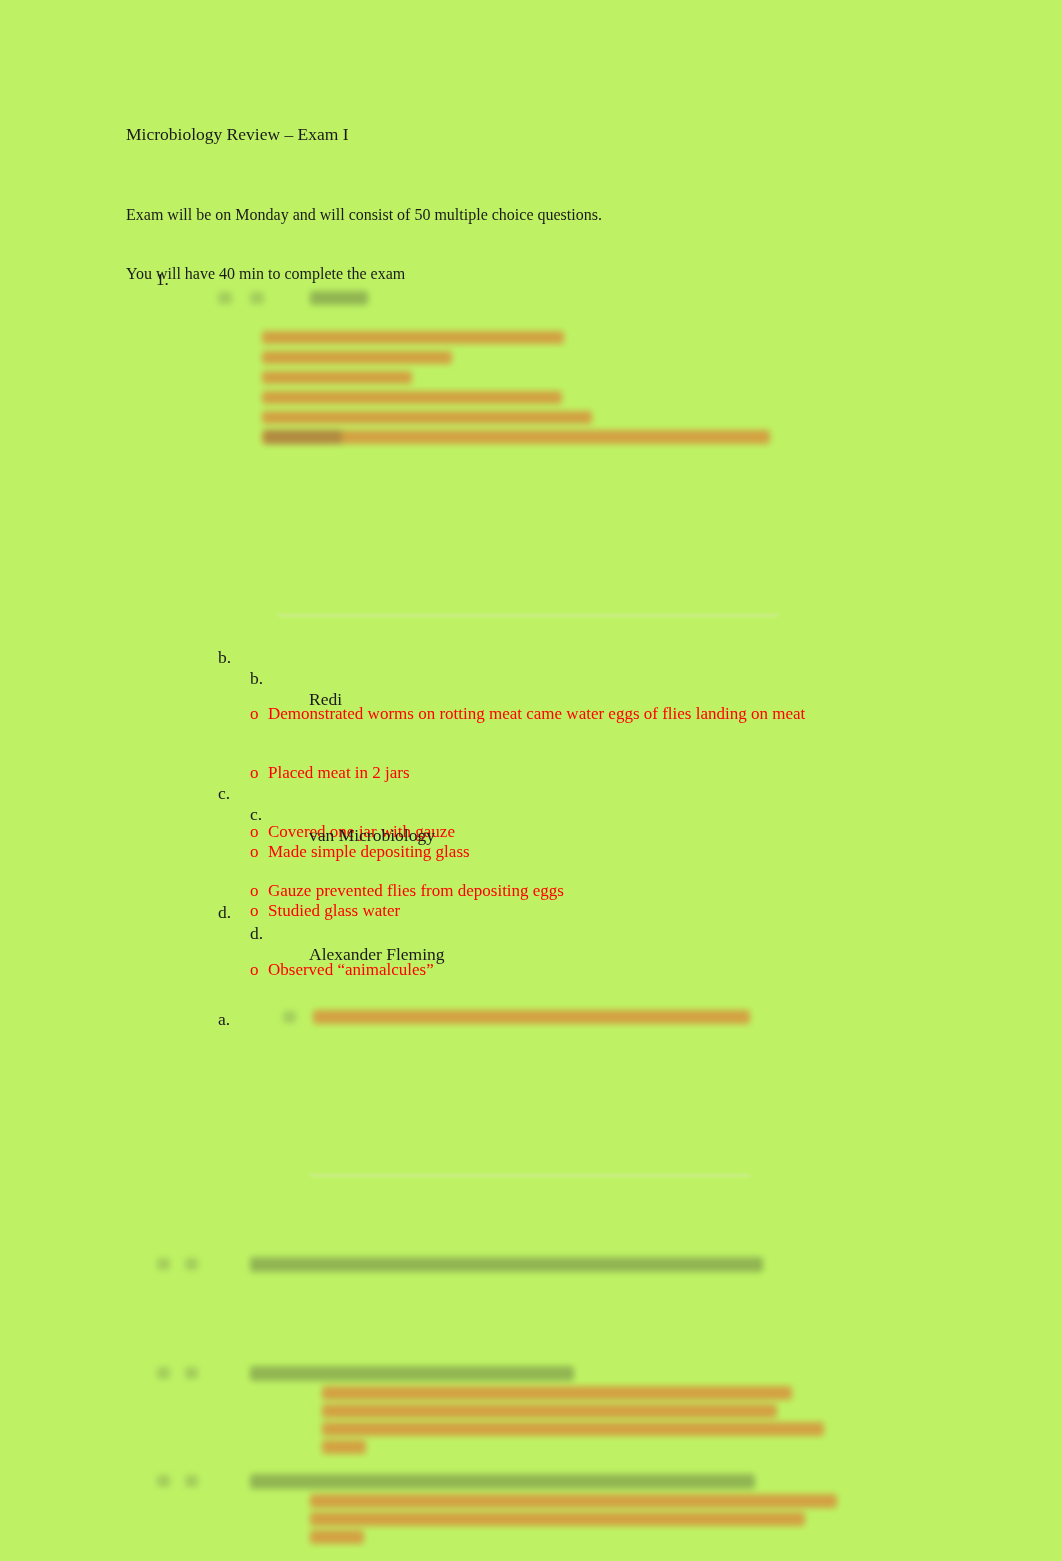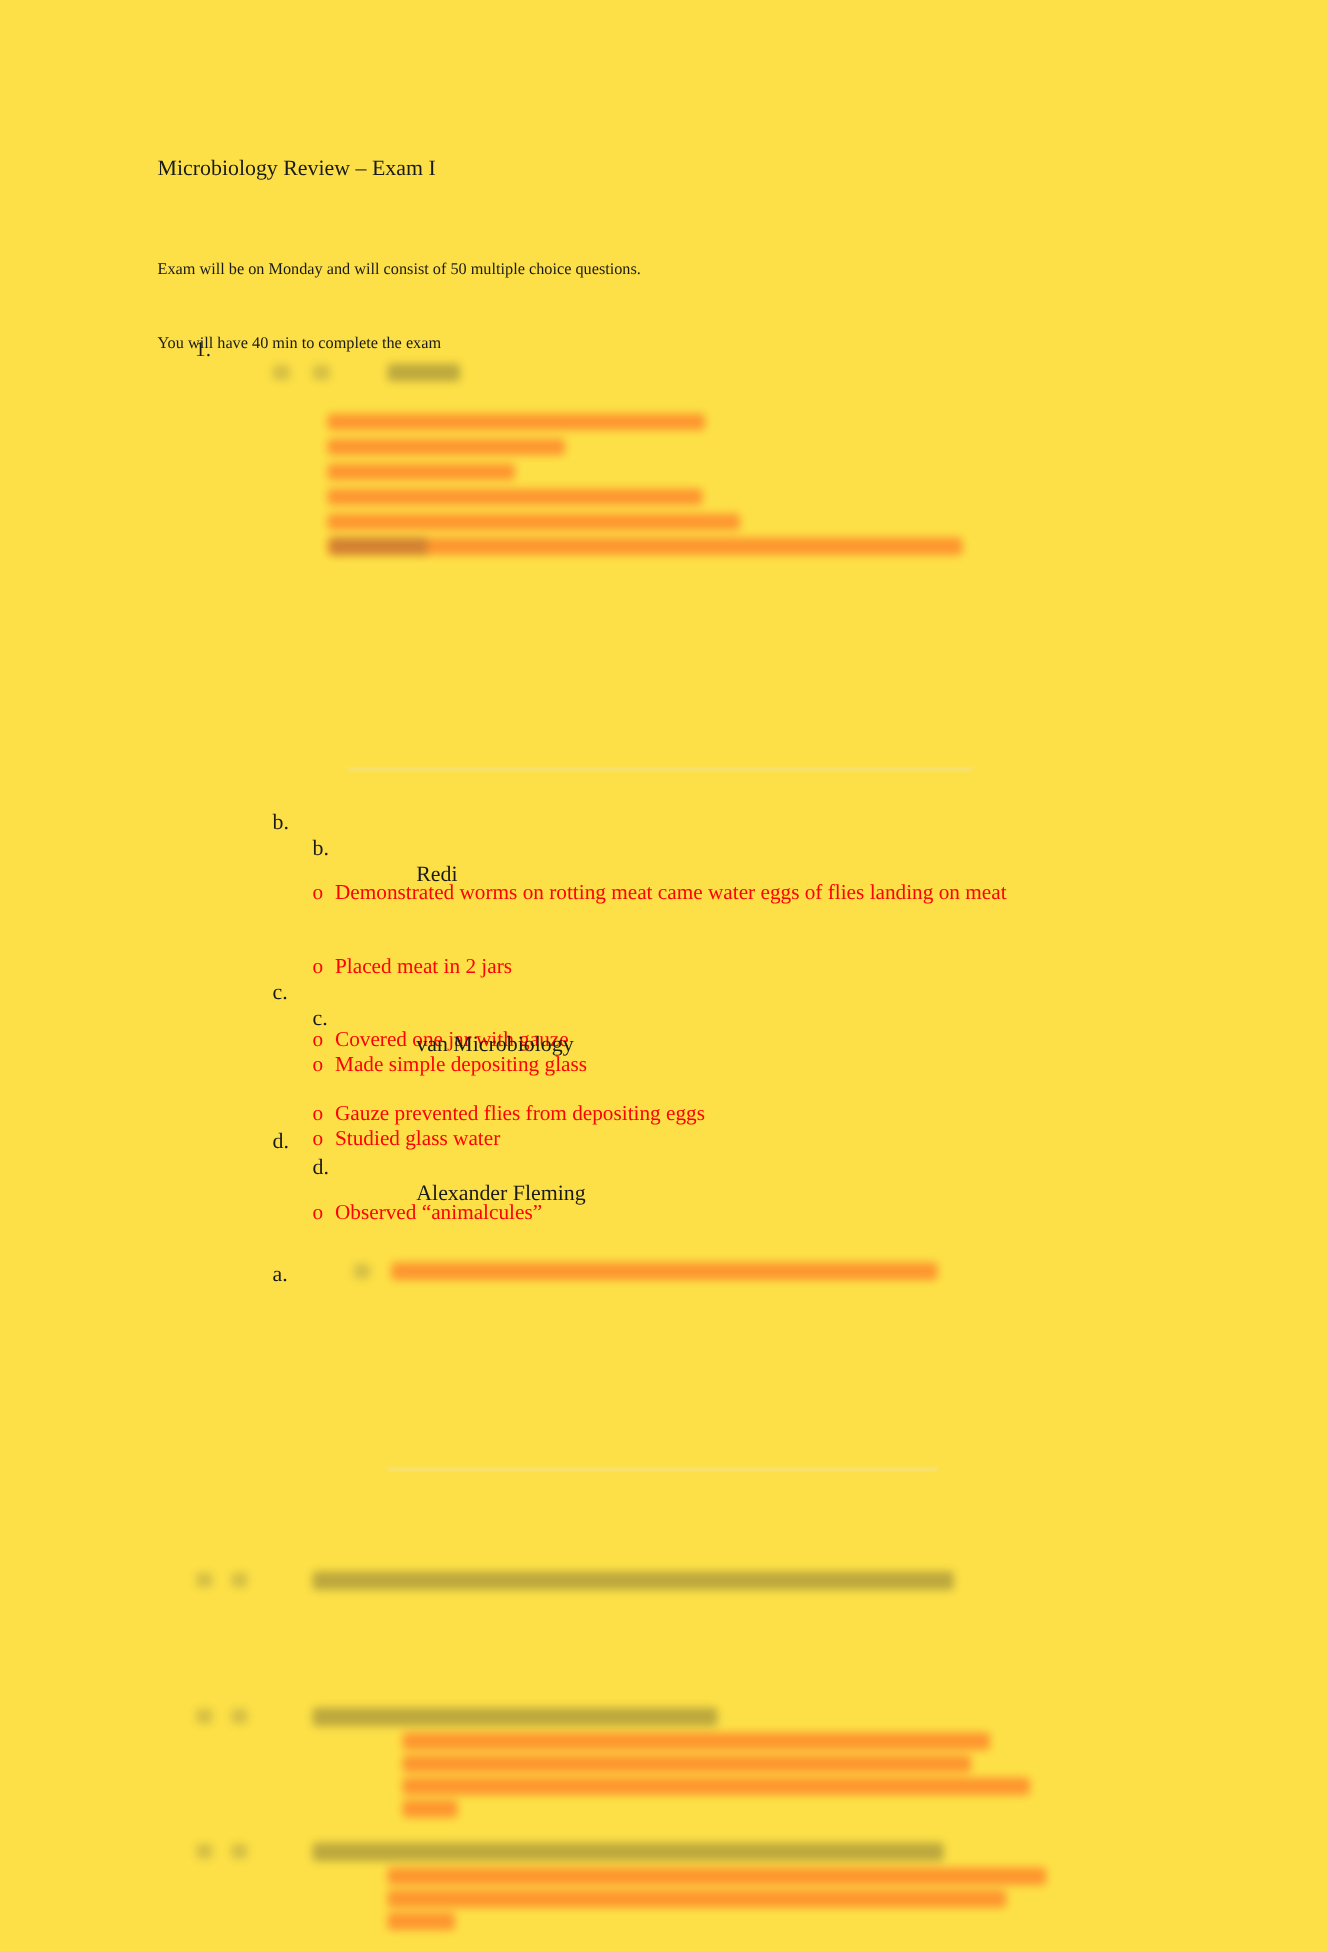--- a/index.html
+++ b/index.html
@@ -12,35 +12,35 @@
     height: 1561px;
     position: relative;
     font-family: "Liberation Serif", "DejaVu Serif", serif;
     color: #000000;
     overflow: hidden;
   }
 
   .page {
     position: absolute;
     inset: 0;
-    background: #fde047;
+    background: #bef264;
   }
 
   
   .abs { position: absolute; white-space: pre; }
 
   .doc-title {
     left: 126px; top: 124px;
     font-size: 17.5px;
     line-height: 21px;
     color: #1a1a1a;
   }
   .intro {
     left: 126px; top: 166px;
-    font-size: 13px;
+    font-size: 16px;
     line-height: 19.5px;
     color: #1a1a1a;
   }
   .intro div { white-space: pre; }
 
   
   .num-item {
     left: 156px; top: 270px;
     font-size: 17px;
     color: #1a1a1a;
@@ -48,21 +48,21 @@
 
   
   .lettered {
     position: absolute;
     font-size: 17.5px;
     color: #1a1a1a;
     white-space: pre;
   }
   .lettered .mk-out { position: absolute; left: 0; }
   .lettered .mk-in  { position: absolute; left: 32px; }
-  .lettered .lbl    { position: absolute; left: 115px; text-align: center; }
+  .lettered .lbl    { position: absolute; left: 91px; text-align: center; }
 
   
   .obullets {
     position: absolute;
     color: #FF0000;
     font-size: 17px;
     line-height: 19.6px;
     white-space: pre;
   }
   .obullets .orow { position: relative; height: 19.6px; }

